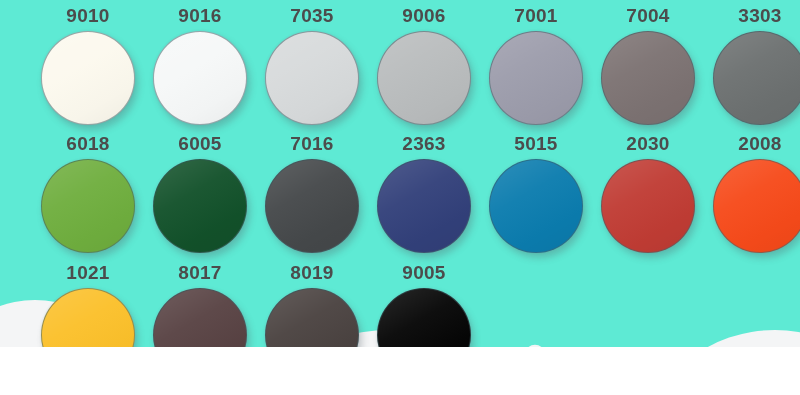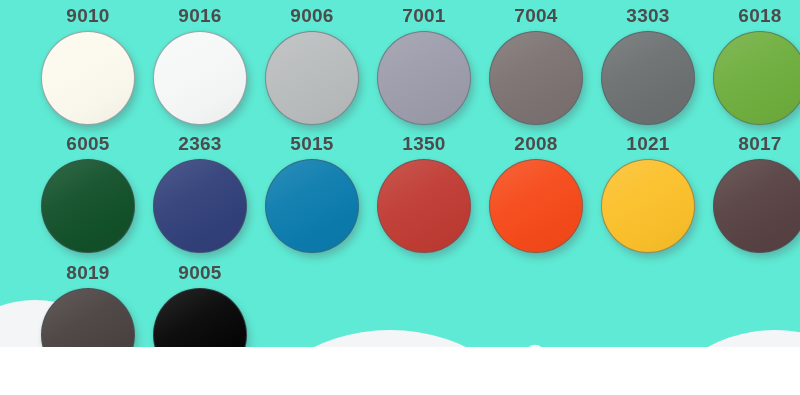--- a/index.html
+++ b/index.html
@@ -151,20 +151,26 @@
           <div class="swatch-disc" style="background-color: rgb(252, 249, 238);"></div>
         </div>
       </div>
       <div class="swatch-cell">
         <div class="swatch-label">9016</div>
         <div class="swatch-disc-wrap">
           <div class="swatch-disc" style="background-color: rgb(246, 248, 248);"></div>
         </div>
       </div>
       <div class="swatch-cell">
+        <div class="swatch-label">7035</div>
+        <div class="swatch-disc-wrap">
+          <div class="swatch-disc" style="background-color: rgb(215, 218, 219);"></div>
+        </div>
+      </div>
+      <div class="swatch-cell">
         <div class="swatch-label">9006</div>
         <div class="swatch-disc-wrap">
           <div class="swatch-disc" style="background-color: rgb(185, 188, 189);"></div>
         </div>
       </div>
       <div class="swatch-cell">
         <div class="swatch-label">7001</div>
         <div class="swatch-disc-wrap">
           <div class="swatch-disc" style="background-color: rgb(156, 156, 171);"></div>
         </div>
@@ -187,33 +193,39 @@
           <div class="swatch-disc" style="background-color: rgb(111, 174, 62);"></div>
         </div>
       </div>
       <div class="swatch-cell">
         <div class="swatch-label">6005</div>
         <div class="swatch-disc-wrap">
           <div class="swatch-disc" style="background-color: rgb(18, 81, 42);"></div>
         </div>
       </div>
       <div class="swatch-cell">
+        <div class="swatch-label">7016</div>
+        <div class="swatch-disc-wrap">
+          <div class="swatch-disc" style="background-color: rgb(69, 72, 74);"></div>
+        </div>
+      </div>
+      <div class="swatch-cell">
         <div class="swatch-label">2363</div>
         <div class="swatch-disc-wrap">
           <div class="swatch-disc" style="background-color: rgb(50, 64, 122);"></div>
         </div>
       </div>
       <div class="swatch-cell">
         <div class="swatch-label">5015</div>
         <div class="swatch-disc-wrap">
           <div class="swatch-disc" style="background-color: rgb(11, 124, 174);"></div>
         </div>
       </div>
       <div class="swatch-cell">
-        <div class="swatch-label">1350</div>
+        <div class="swatch-label">2030</div>
         <div class="swatch-disc-wrap">
           <div class="swatch-disc" style="background-color: rgb(192, 60, 52);"></div>
         </div>
       </div>
       <div class="swatch-cell">
         <div class="swatch-label">2008</div>
         <div class="swatch-disc-wrap">
           <div class="swatch-disc" style="background-color: rgb(246, 74, 26);"></div>
         </div>
       </div>

